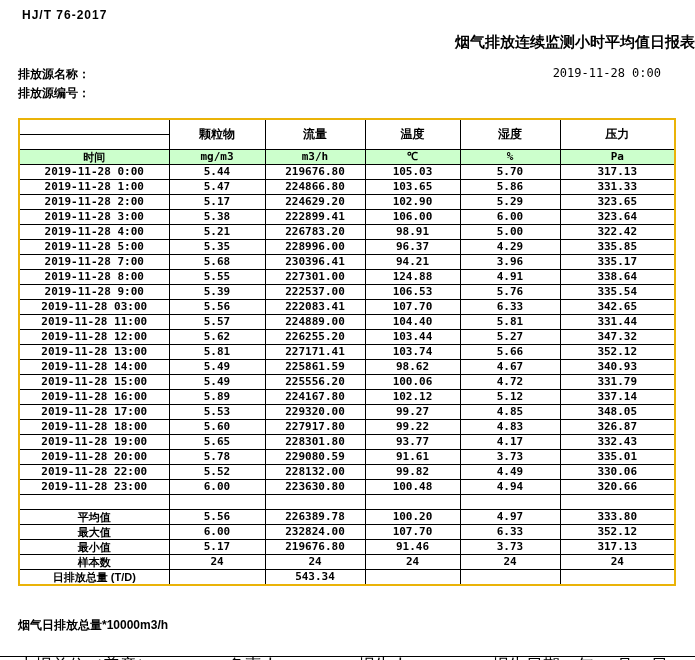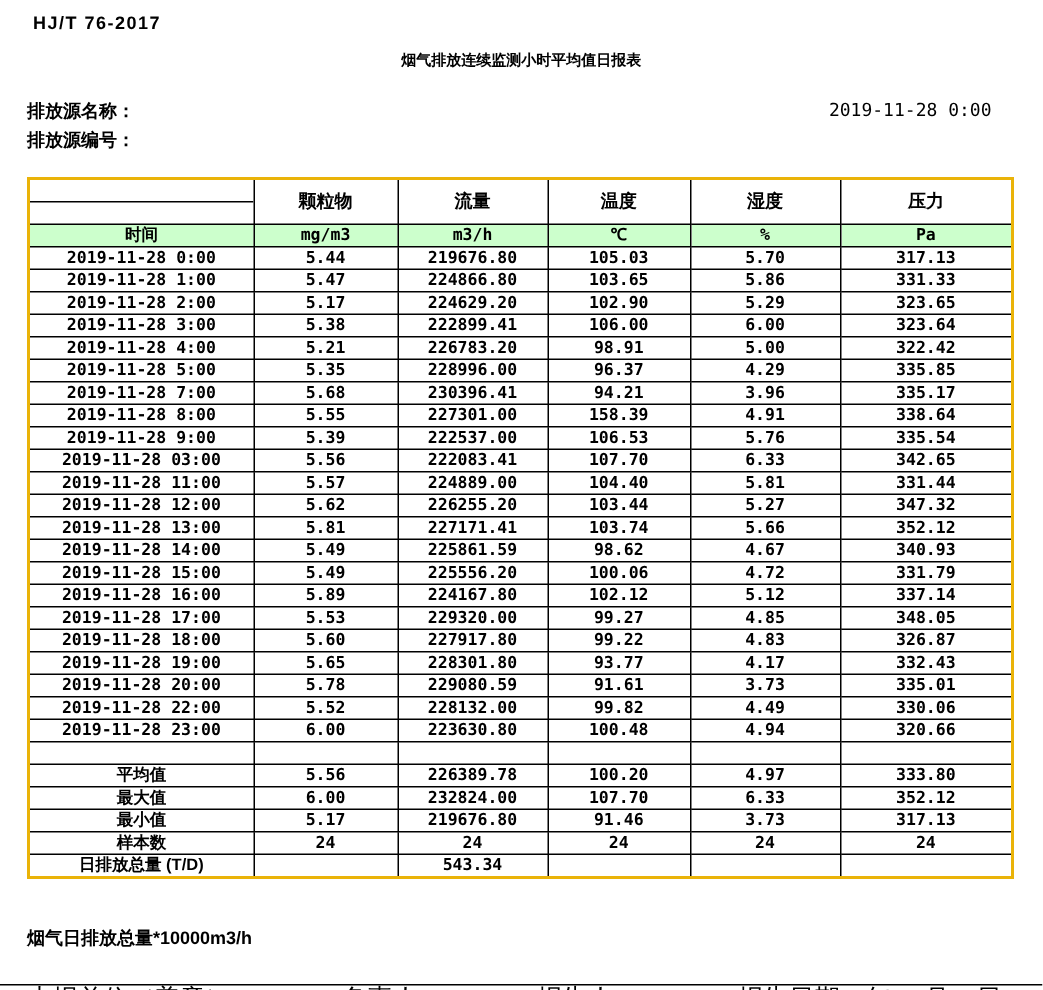--- a/index.html
+++ b/index.html
@@ -2,21 +2,21 @@
 <html><head>
 <meta charset="utf-8">
 <style>
   html,body{margin:0;padding:0;}
   body{
     width:695px;height:660px;background:#ffffff;color:#000;
     font-family:"Liberation Sans",sans-serif;position:relative;overflow:hidden;
   }
   .mono{font-family:"DejaVu Sans Mono",monospace;}
   .standard{position:absolute;left:22px;top:8px;font-size:12px;font-weight:bold;letter-spacing:1px;}
-  .title{position:absolute;left:0;top:33px;width:100%;text-align:center;font-size:10px;font-weight:bold;}
+  .title{position:absolute;left:0;top:33px;width:100%;text-align:right;font-size:15px;font-weight:bold;}
   .meta-name{position:absolute;left:18px;top:66px;font-size:12px;font-weight:bold;}
   .meta-code{position:absolute;left:18px;top:85px;font-size:12px;font-weight:bold;}
   .datetime{position:absolute;top:66px;right:34px;font-size:12px;}
 
   table.report{
     position:absolute;left:18px;top:118px;width:656px;
     border-collapse:collapse;table-layout:fixed;
     border:2px solid #eab308;font-size:11px;font-weight:bold;
   }
   table.report td{
@@ -123,21 +123,21 @@
         <td class="mono">5.68</td>
         <td class="mono">230396.41</td>
         <td class="mono">94.21</td>
         <td class="mono">3.96</td>
         <td class="mono">335.17</td>
       </tr>
       <tr>
         <td class="mono">2019-11-28 8:00</td>
         <td class="mono">5.55</td>
         <td class="mono">227301.00</td>
-        <td class="mono">158.39</td>
+        <td class="mono">124.88</td>
         <td class="mono">4.91</td>
         <td class="mono">338.64</td>
       </tr>
       <tr>
         <td class="mono">2019-11-28 9:00</td>
         <td class="mono">5.39</td>
         <td class="mono">222537.00</td>
         <td class="mono">106.53</td>
         <td class="mono">5.76</td>
         <td class="mono">335.54</td>

